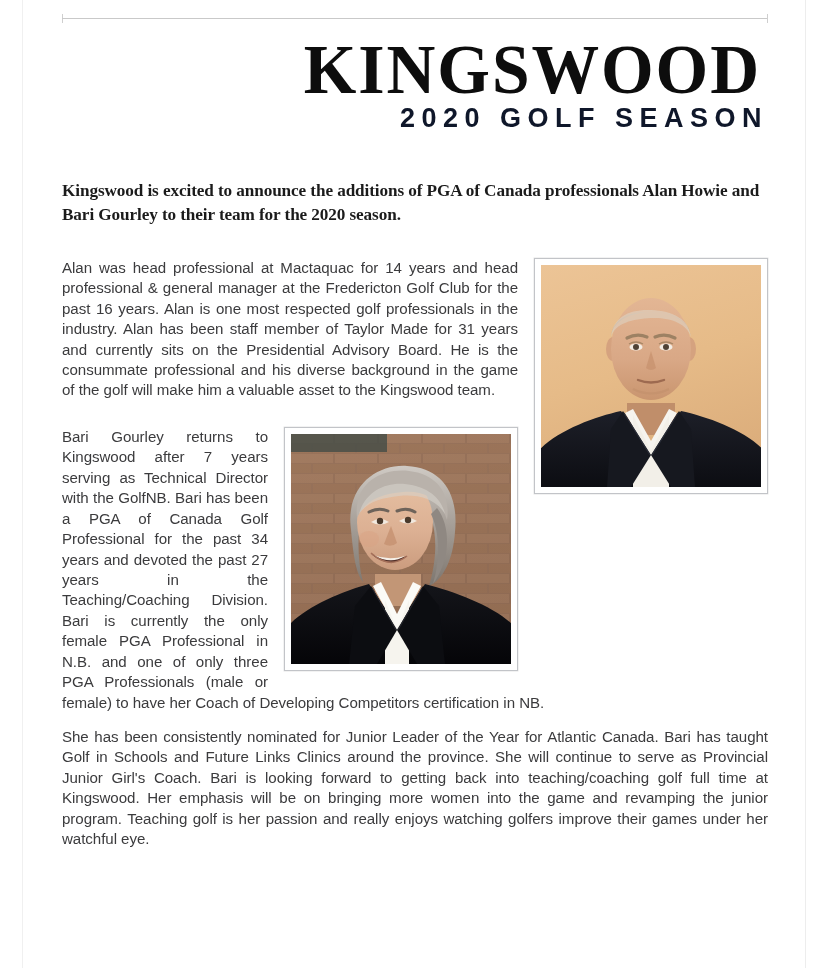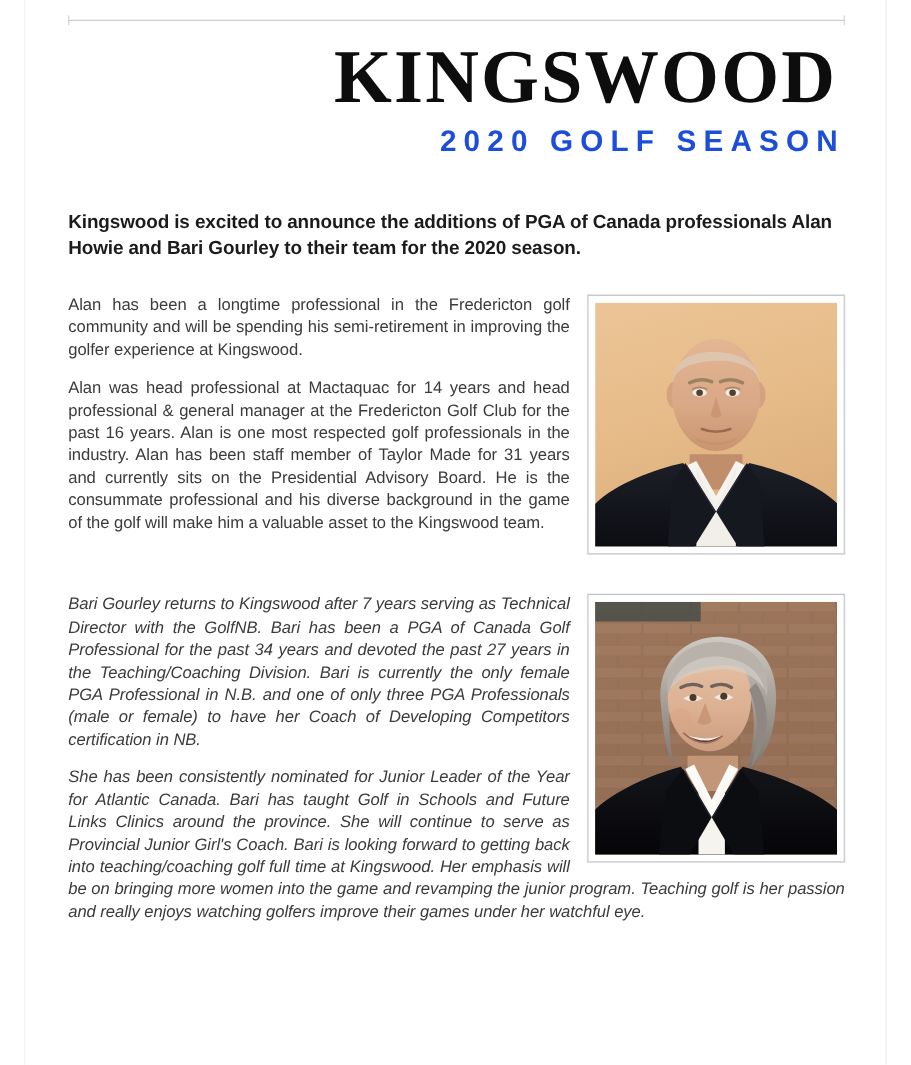--- a/index.html
+++ b/index.html
@@ -80,42 +80,42 @@
     color: #0d0d0d;
     line-height: 1.0;
     margin: 0;
     transform: scaleX(0.98);
   }
   .season {
     font-family: "Liberation Sans", sans-serif;
     font-weight: bold;
     font-size: 27px;
     letter-spacing: 6.5px;
-    color: #1d4ed8;
-    margin: 10px 0 0 0;
+    color: #0f172a;
+    margin: 0 0 0 0;
     line-height: 1.0;
   }
 
   
   .lede {
     margin: 47px 0 0 0;
-    font-family: Liberation Sans, sans-serif;
+    font-family: Liberation Serif, serif;
     font-weight: bold;
     font-size: 17.2px;
     line-height: 1.42;
     color: #1b1b1b;
     letter-spacing: -0.1px;
   }
 
   
   .section {
     margin-top: 30px;
     position: relative;
   }
-  .section.bari { margin-top: 54px; font-style: italic; }
+  .section.bari { margin-top: 26px; }
 
   .photo-frame {
     float: right;
     width: 234px;
     height: 236px;
     border: 1px solid #c2c4c8;
     background: #ffffff;
     padding: 6px;
     box-sizing: border-box;
     margin-left: 16px;
@@ -235,21 +235,20 @@
             <path d="M92 150 L110 186 L128 150 L128 222 L92 222 Z" fill="#f2efe8"></path>
 
             <path d="M82 146 L110 190 L90 222 L66 222 L70 164 Z" fill="#16181f"></path>
             <path d="M138 146 L110 190 L130 222 L154 222 L150 164 Z" fill="#16181f"></path>
             <path d="M83 148 L109 190" stroke="#2a2d38" stroke-width="1.2" fill="none"></path>
             <path d="M137 148 L111 190" stroke="#2a2d38" stroke-width="1.2" fill="none"></path>
           </svg>
         </div>
       </div>
 
-      <p class="body softtext">Alan has been a longtime professional in the Fredericton golf community and will be spending his semi-retirement in improving the golfer experience at Kingswood.</p>
       <p class="body softtext">Alan was head professional at Mactaquac for 14 years and head professional &amp; general manager at the Fredericton Golf Club for the past 16 years.  Alan is one most respected golf professionals in the industry.  Alan has been staff member of Taylor Made for 31 years and currently sits on the Presidential Advisory Board.  He is the consummate professional and his diverse background in the game of the golf will make him a valuable asset to the Kingswood team.</p>
     </div>
 
     <div class="section bari">
 
       <div class="photo-frame bari">
         <div class="photo">
           <svg viewBox="0 0 220 230" width="100%" height="100%" preserveAspectRatio="xMidYMid slice">
             <defs>
               <linearGradient id="brickbg" x1="0" y1="0" x2="0.2" y2="1">

